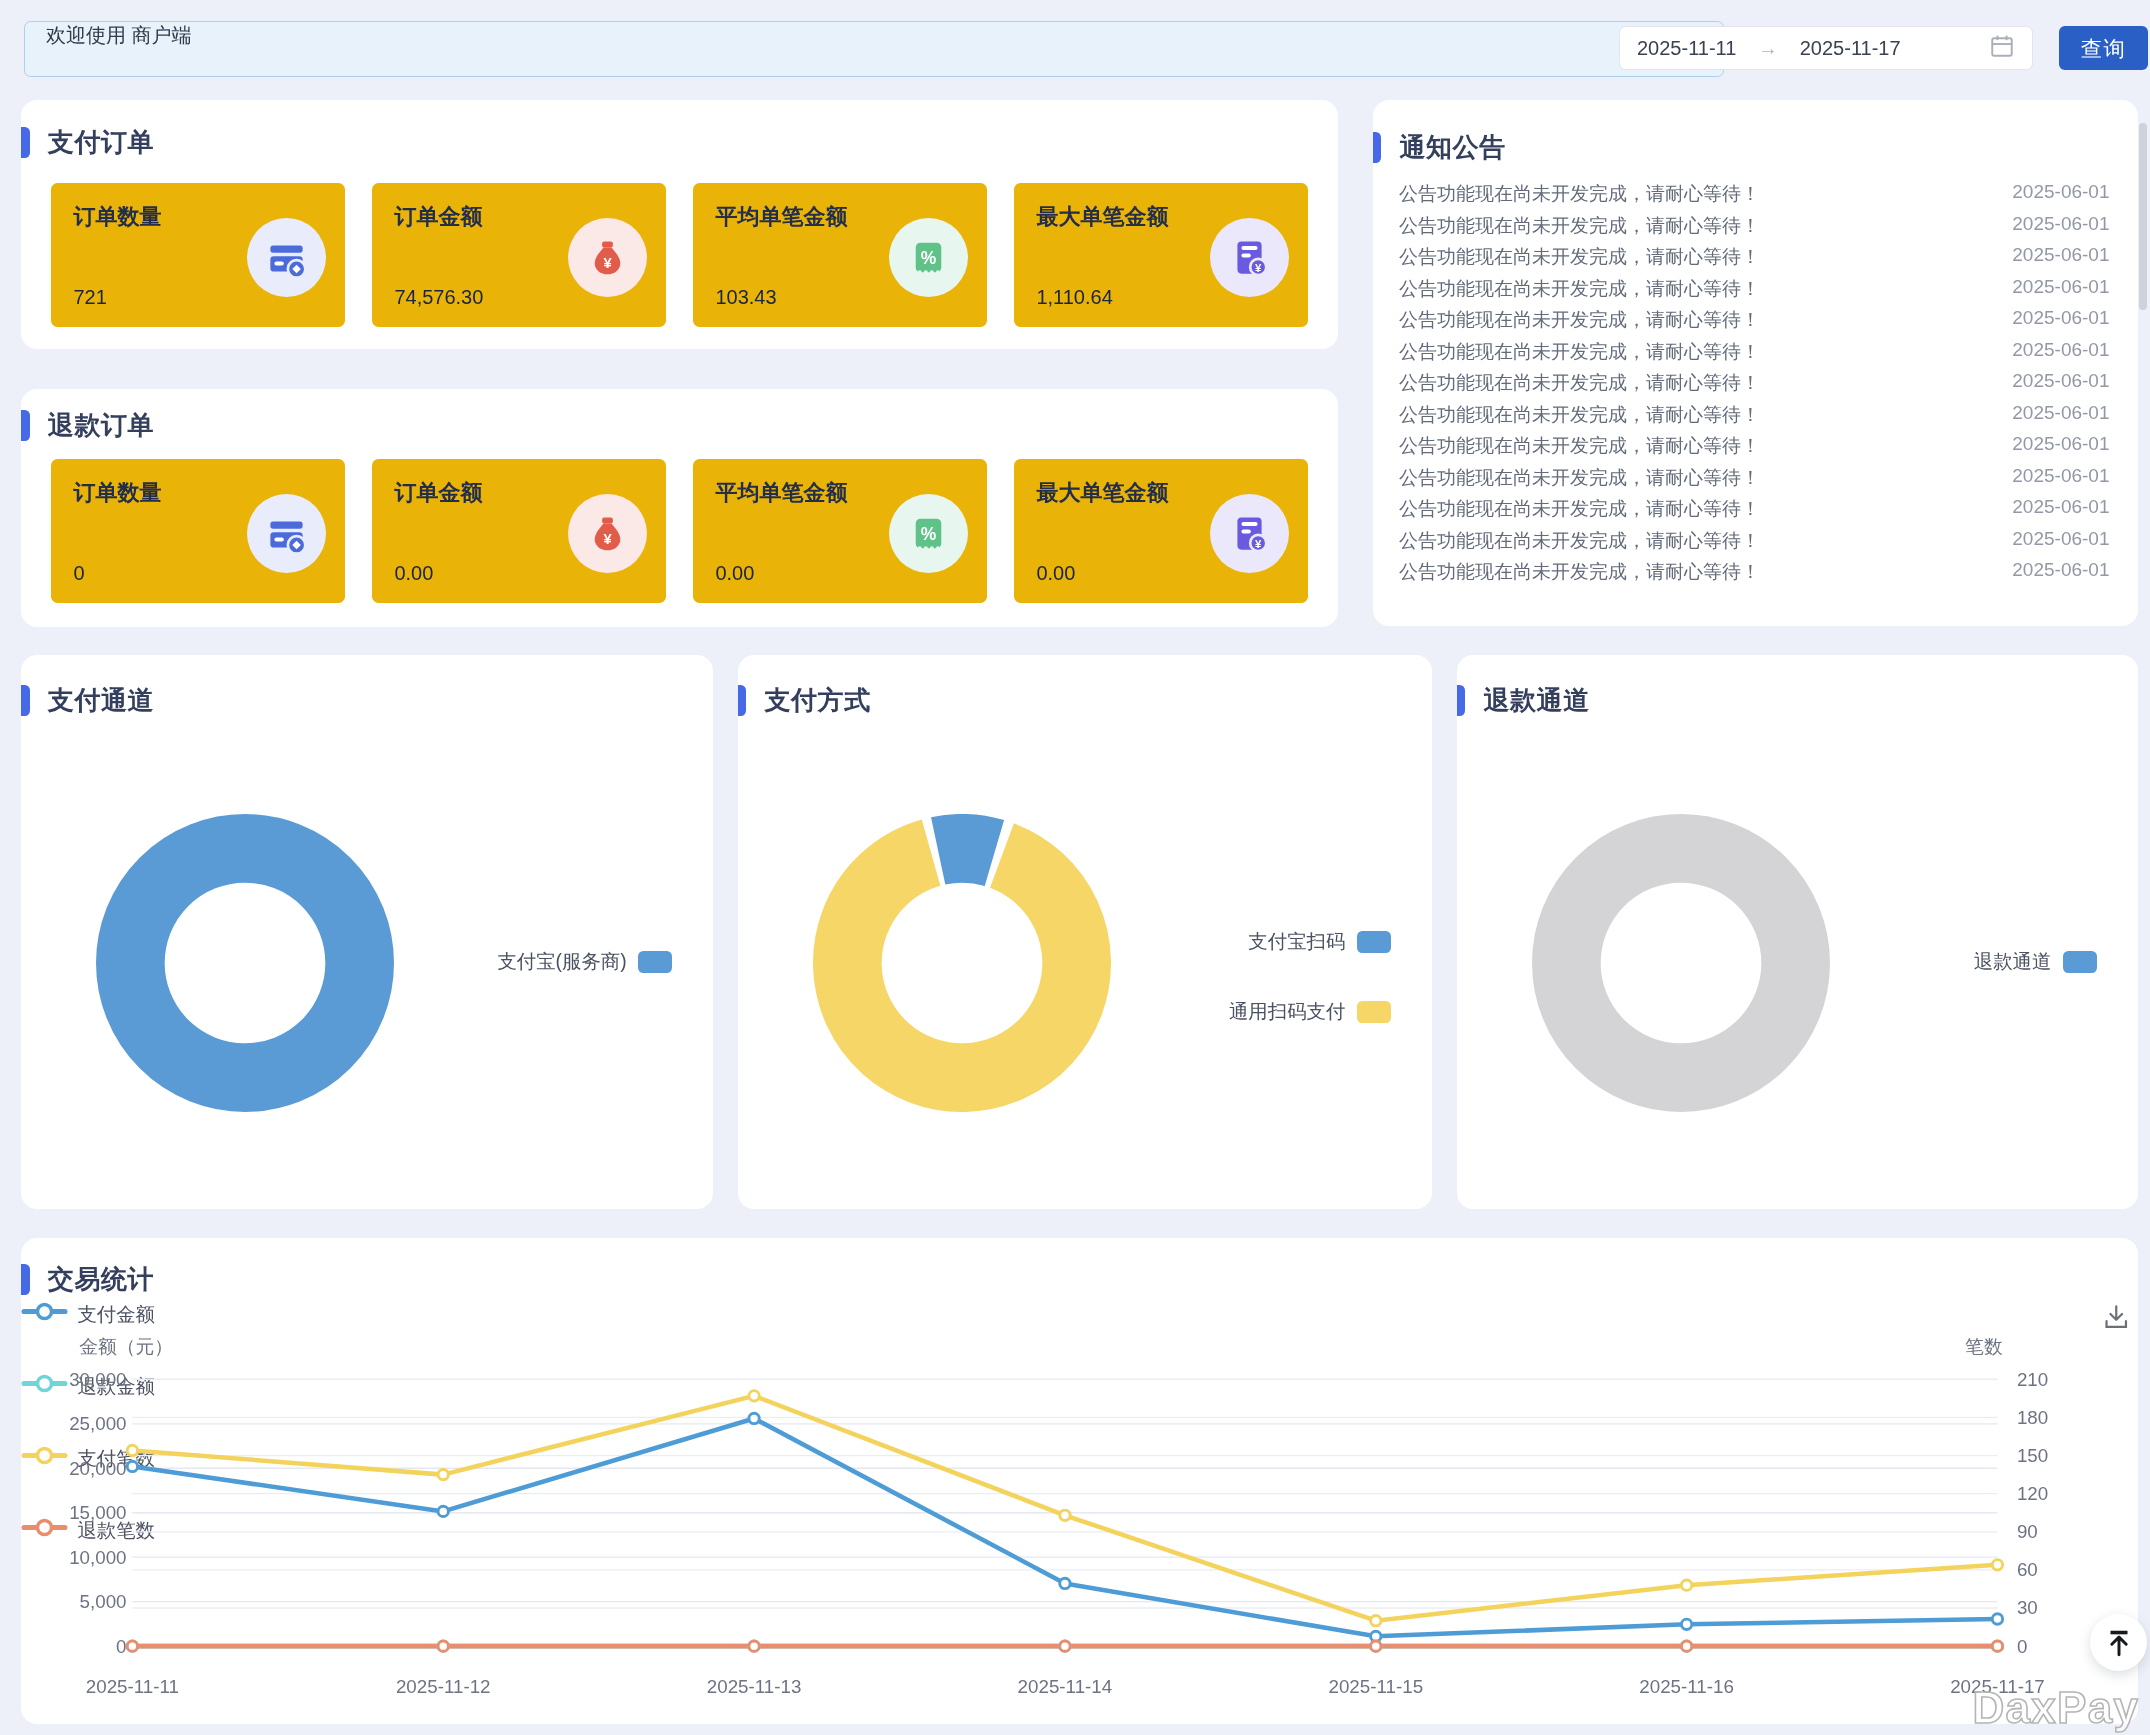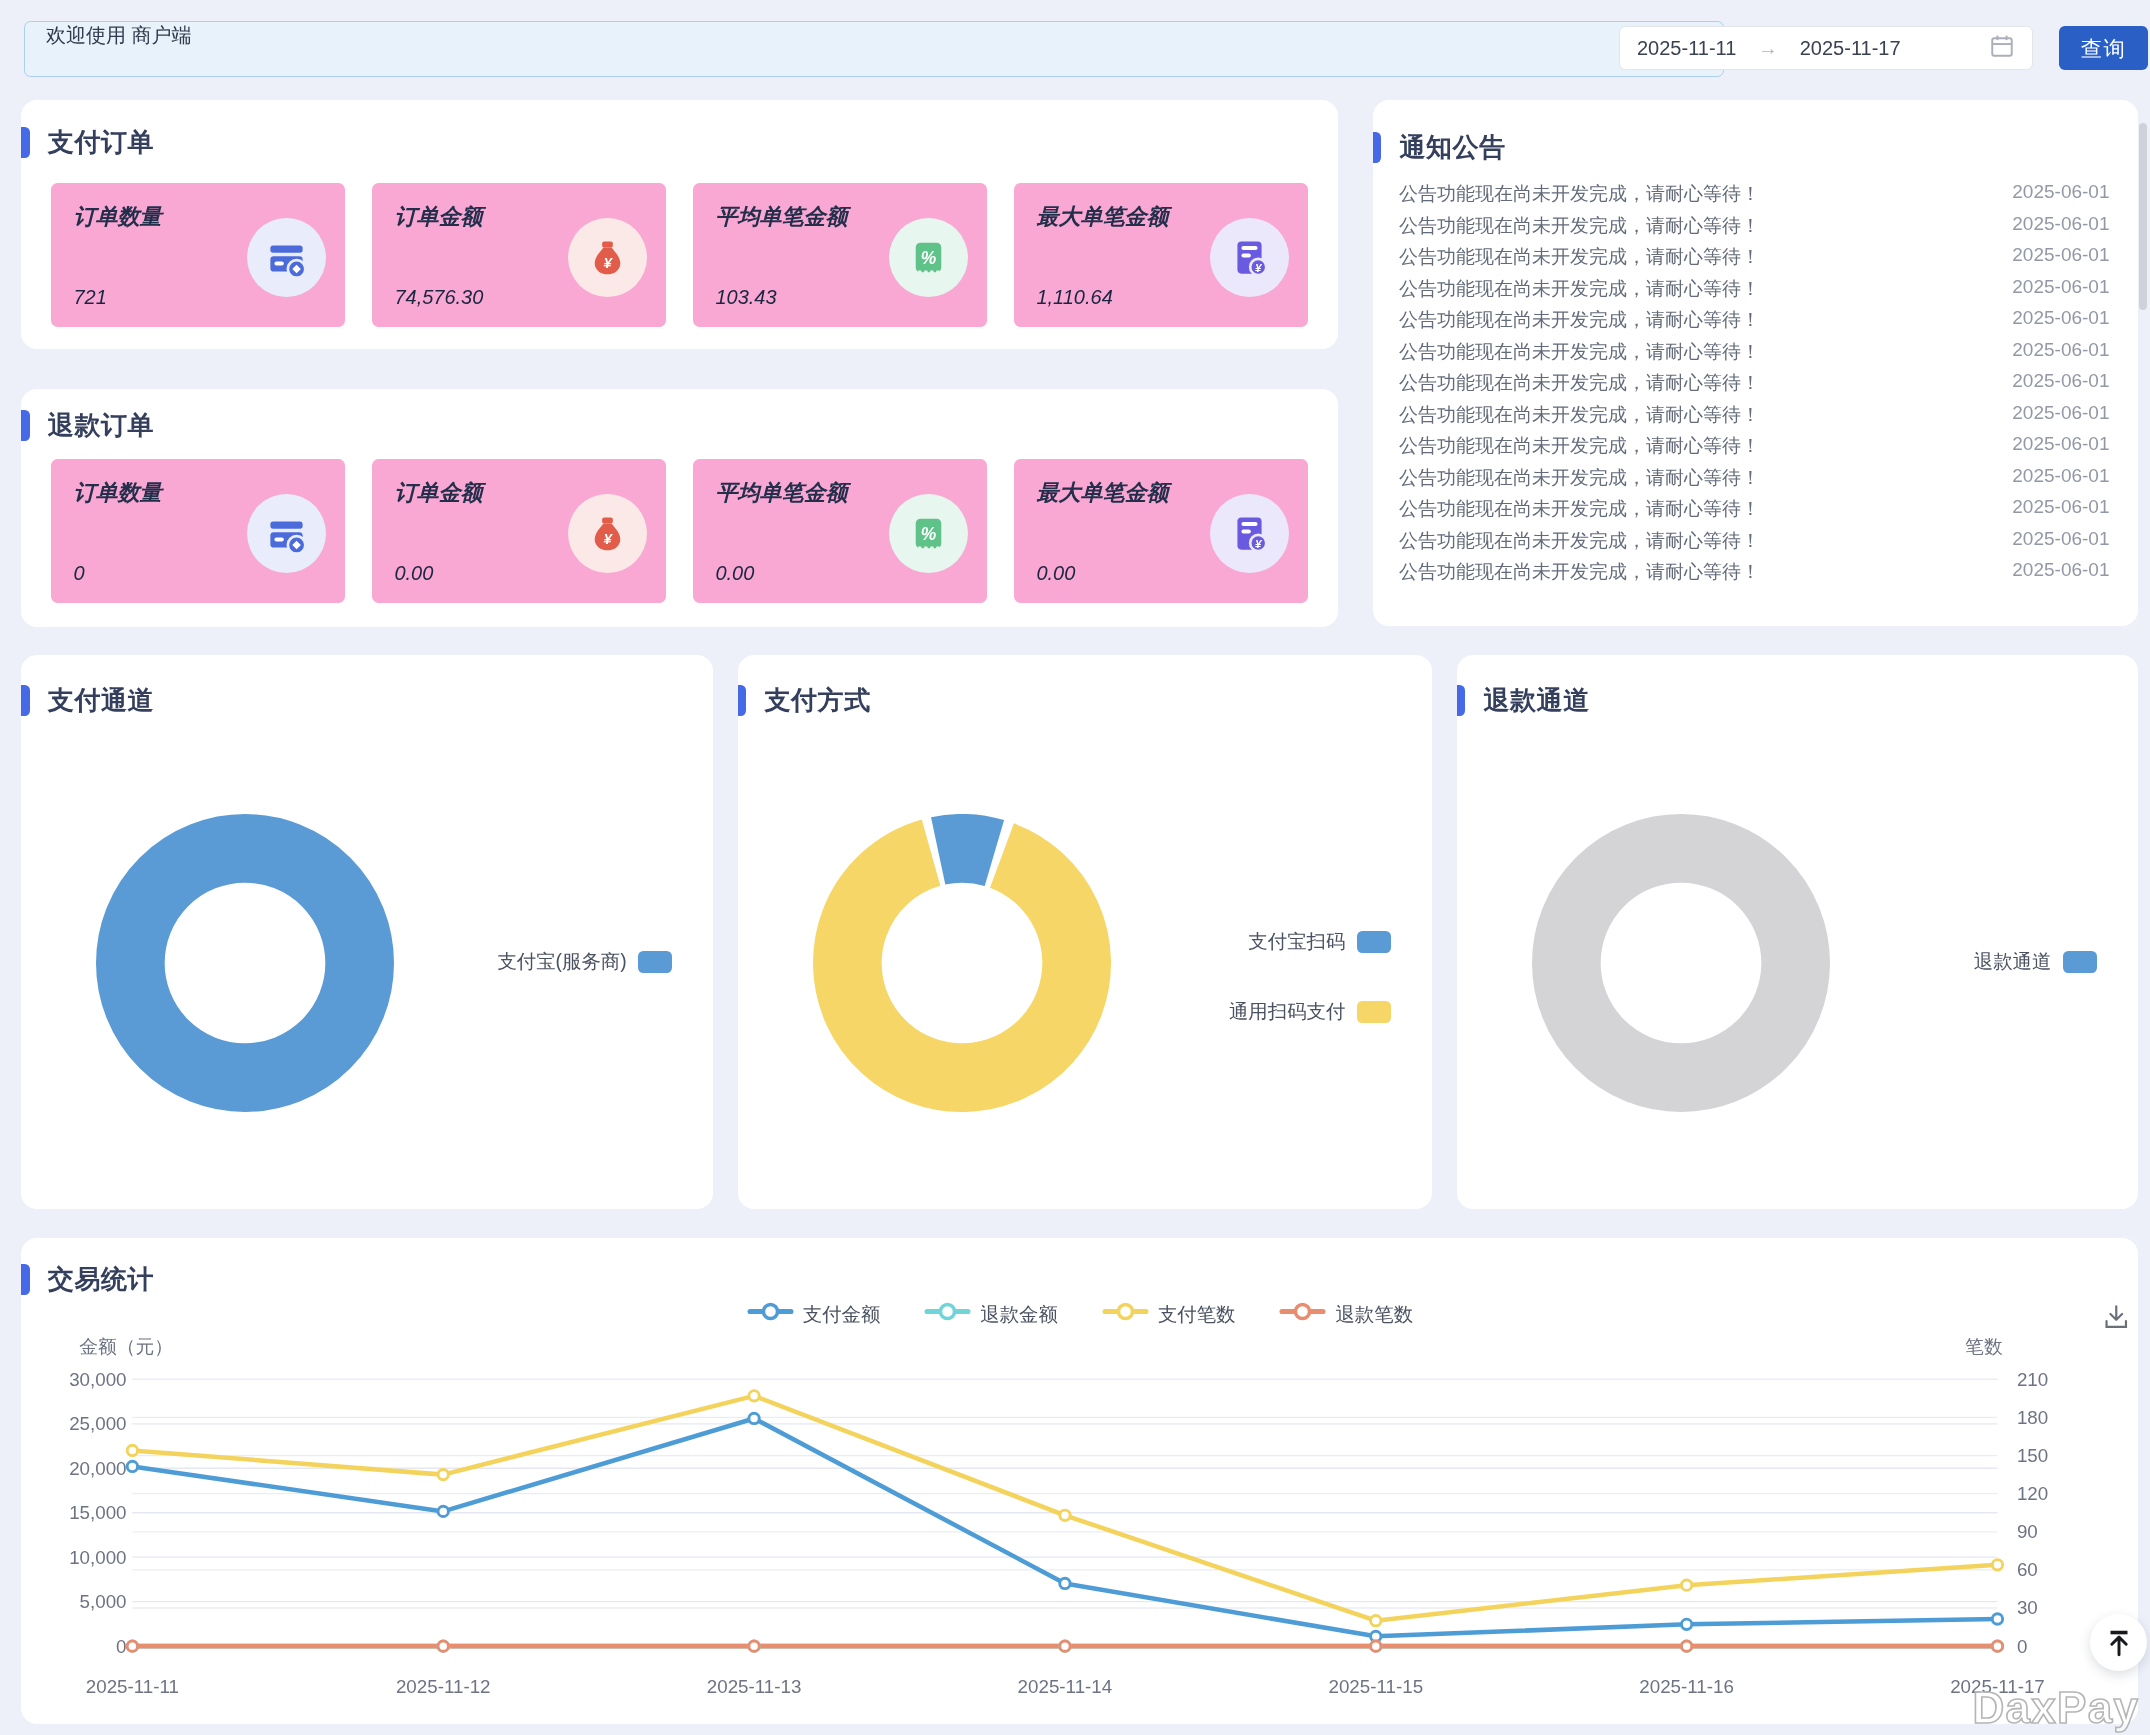--- a/index.html
+++ b/index.html
@@ -29,22 +29,22 @@
   .picker .cal{margin-left:auto;}
   .query-btn{
     position:absolute;left:2059px;top:26px;width:89px;height:44px;
     background:#2A60C6;border-radius:5.8px;color:#fff;font-size:21.4px;
     display:flex;align-items:center;justify-content:center;letter-spacing:1.3px;
   }
 
   
   .stat-row{position:absolute;left:30px;right:30px;display:flex;gap:27px;}
   .stat-card{
-    flex:1;height:144px;background:#f9a8d4;border-radius:6.5px;position:relative;
-    padding:19.4px 22px;box-sizing:border-box;font-style:italic;
+    flex:1;height:144px;background:#eab308;border-radius:6.5px;position:relative;
+    padding:19.4px 22px;box-sizing:border-box;
   }
   .stat-label{font-size:22px;font-weight:600;color:#232E4A;}
   .stat-value{position:absolute;left:22px;bottom:18px;font-size:20px;color:#1A2540;}
   .stat-ico{
     position:absolute;right:19.4px;top:35px;width:79px;height:79px;border-radius:50%;
     display:flex;align-items:center;justify-content:center;
   }
 
   
   .notice-list{position:absolute;left:26px;right:28.5px;top:81px;}
@@ -53,21 +53,21 @@
   .notice-date{font-size:19px;color:#9298A5;}
 
   
   .donut-wrap{position:absolute;left:75px;top:159px;width:298px;height:298px;}
   .donut-legend{position:absolute;right:41px;top:0;display:flex;flex-direction:column;gap:15.5px;}
   .dleg-item{display:flex;align-items:center;justify-content:flex-end;gap:11.7px;}
   .dleg-label{font-size:19.4px;color:#4A5160;}
   .dleg-swatch{width:34px;height:22px;border-radius:5.2px;flex:none;}
 
   
-  .lc-legend{position:absolute;left:0;right:0;top:62px;display:flex;justify-content:center;gap:44px;}
+  .lc-legend{position:absolute;left:0;right:0;top:62px;display:flex;justify-content:center;gap:44px;flex-direction:column;}
   .lc-item{display:flex;align-items:center;gap:9px;}
   .lc-item span{font-size:19.4px;color:#4A5160;}
   .dl-icon{position:absolute;right:7.8px;top:65px;width:28.5px;height:28.5px;}
 
   .watermark{
     position:absolute;right:11.7px;bottom:2.6px;font-size:44px;font-weight:700;letter-spacing:1.3px;
     color:rgba(255,255,255,0.55);-webkit-text-stroke:1.6px #B5B5B5;
   }
   .to-top{
     position:absolute;left:2090px;top:1614px;width:57px;height:57px;border-radius:50%;

